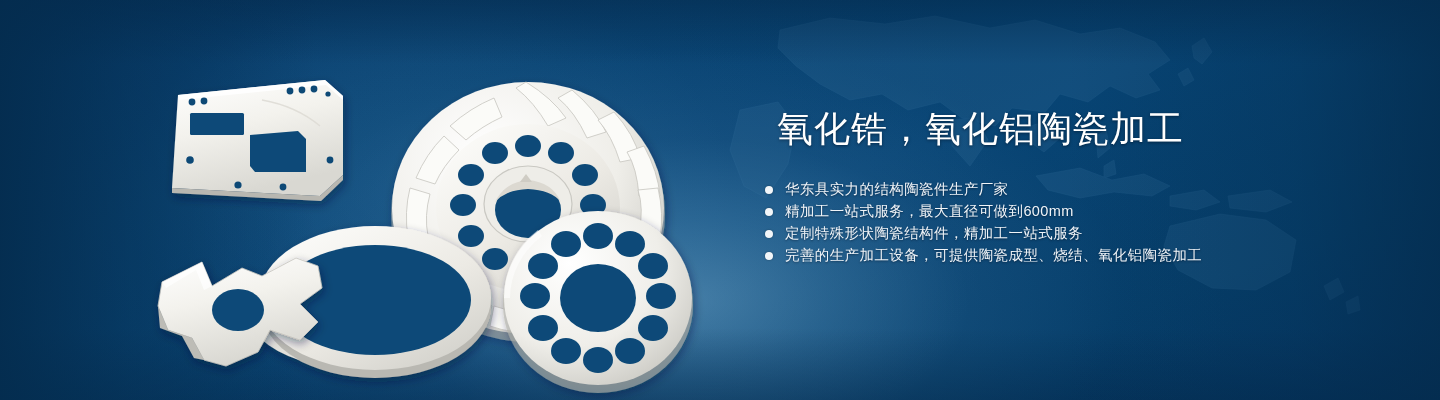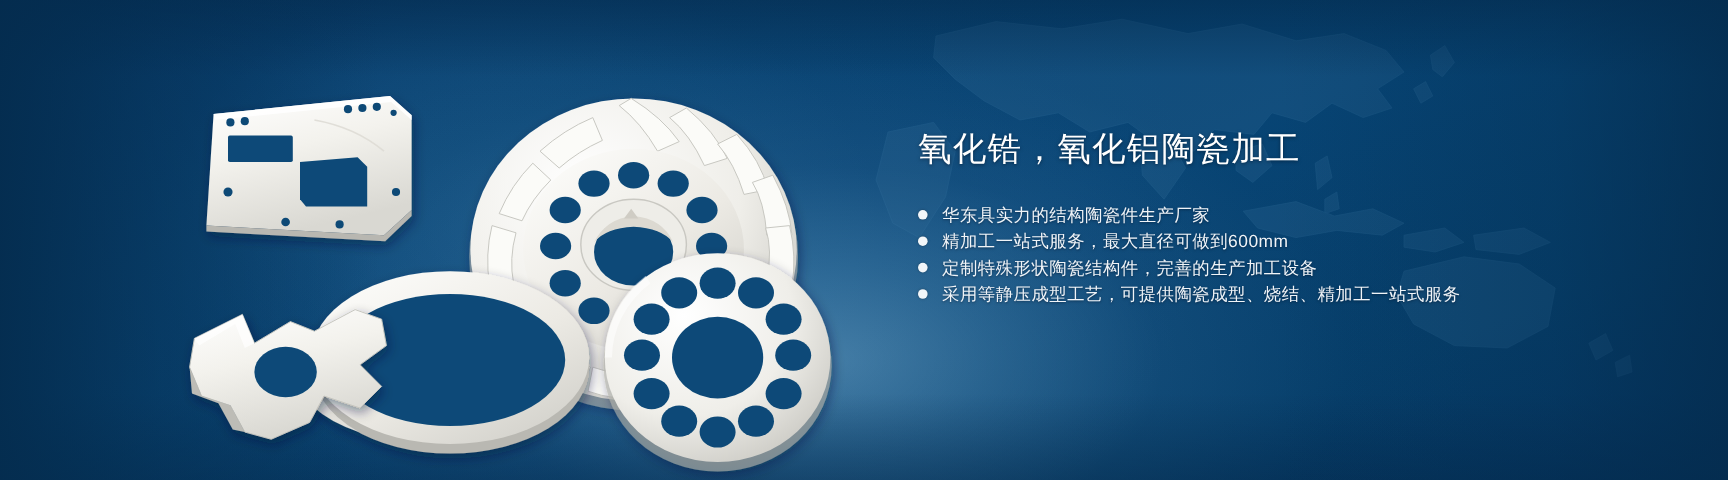--- a/index.html
+++ b/index.html
@@ -48,24 +48,24 @@
   .parts{
     position:absolute;left:150px;top:0px;width:620px;height:400px;
   }
   .parts svg{display:block;width:100%;height:100%;}
 
   
   .copy{
     position:absolute;left:765px;top:106px;width:640px;
   }
   .headline{
-    font-size:28px;line-height:1.3;letter-spacing:1px;
+    font-size:36px;line-height:1.3;letter-spacing:1px;
     color:#ffffff;font-weight:400;
     text-shadow:0 1px 3px rgba(0,12,28,0.55);
-    margin:0 0 26px 0;white-space:nowrap;
+    margin:0 0 26px 12px;white-space:nowrap;
   }
   .bullets{list-style:none;margin:0;padding:0;}
   .bullet{
     display:flex;align-items:center;
     height:22px;margin-bottom:0px;
   }
   .dot{
     flex:0 0 auto;width:8px;height:8px;border-radius:50%;
     background:#f2f6f9;margin-right:12px;
     box-shadow:0 0 2px rgba(0,0,0,0.35);
@@ -267,22 +267,22 @@
       <li class="bullet">
         <span class="dot"></span>
         <span class="btext">华东具实力的结构陶瓷件生产厂家</span>
       </li>
       <li class="bullet">
         <span class="dot"></span>
         <span class="btext">精加工一站式服务，最大直径可做到600mm</span>
       </li>
       <li class="bullet">
         <span class="dot"></span>
-        <span class="btext">定制特殊形状陶瓷结构件，完善的生产加工设备</span>
-      </li>
-      <li class="bullet">
-        <span class="dot"></span>
-        <span class="btext">采用等静压成型工艺，可提供陶瓷成型、烧结、精加工一站式服务</span>
+        <span class="btext">定制特殊形状陶瓷结构件，精加工一站式服务</span>
+      </li>
+      <li class="bullet">
+        <span class="dot"></span>
+        <span class="btext">完善的生产加工设备，可提供陶瓷成型、烧结、氧化铝陶瓷加工</span>
       </li>
     </ul>
   </div>
 
 </div>
 
 </body></html>

